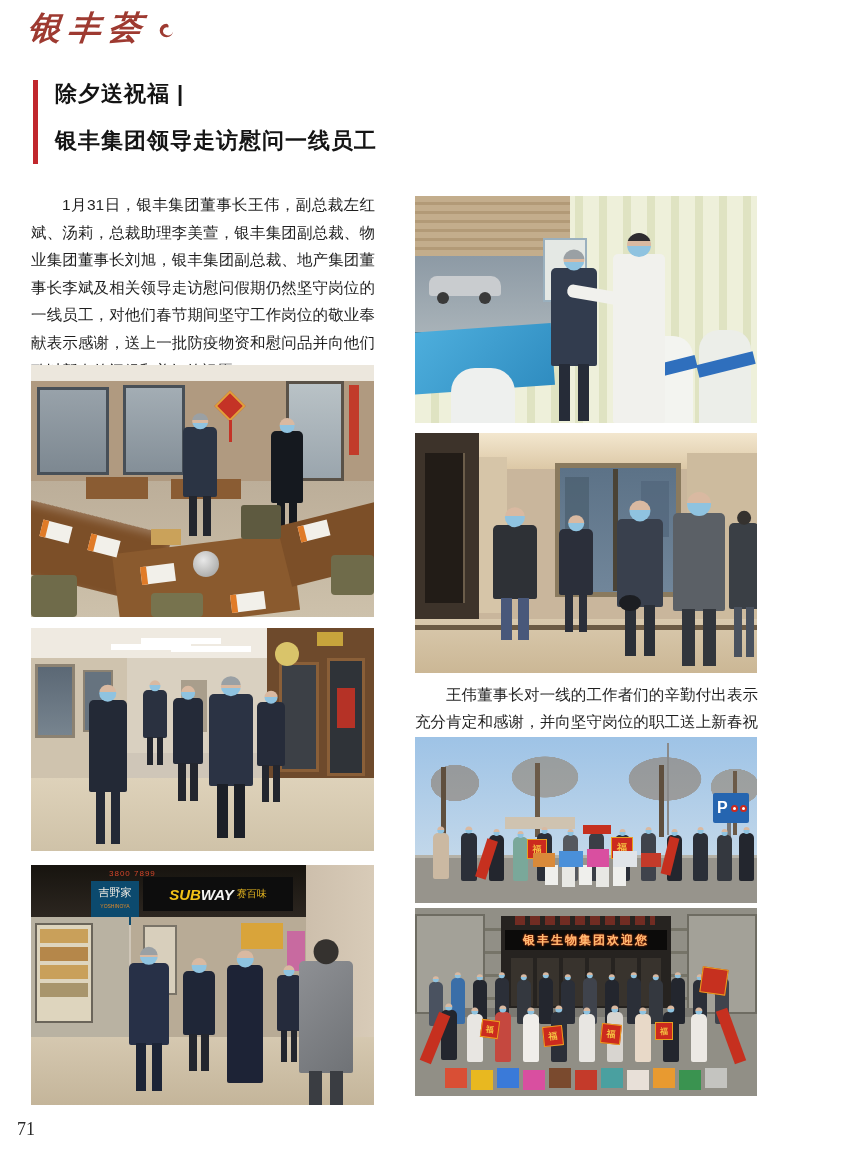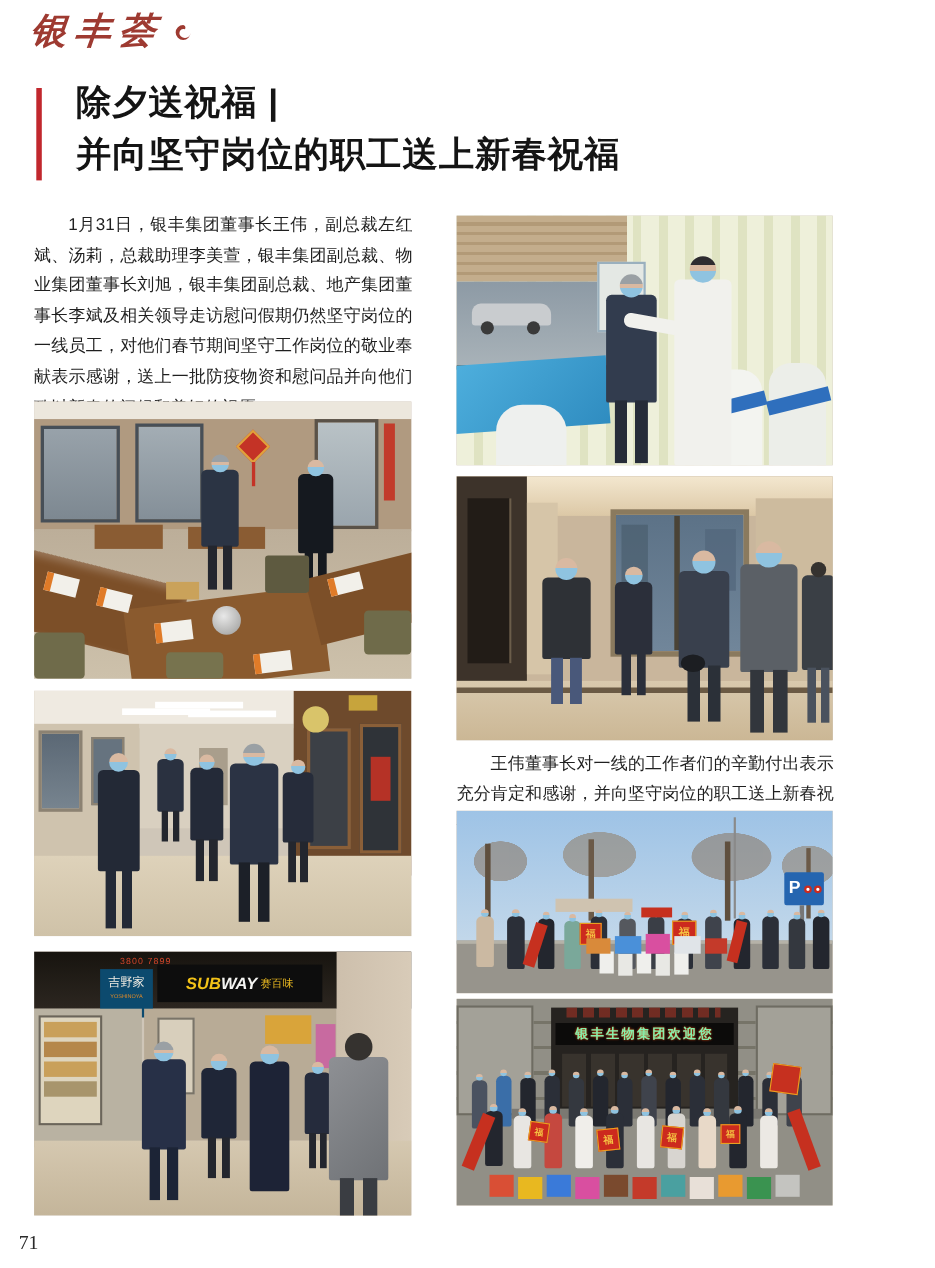--- a/index.html
+++ b/index.html
@@ -12,21 +12,21 @@
   .hdr { position:absolute; left:28px; top:4px; height:48px; display:flex; align-items:center; }
   .logo {
     font-family:"DejaVu Serif", serif; font-style:italic; font-weight:bold;
     font-size:33px; color:#9e3a31; letter-spacing:7px; transform:skewX(-6deg);
   }
   .swirl { margin-left:10px; margin-top:8px; }
   .section-label { margin-left:14px; margin-top:6px; font-size:19px; color:#b5493e; letter-spacing:2px; }
   
   .title-block { position:absolute; left:33px; top:70px; }
   .title-bar { position:absolute; left:0; top:10px; width:5px; height:84px; background:#c1272d; }
-  .title { margin-left:36px; font-size:32px; line-height:47px; font-weight:bold; color:#141414; letter-spacing:1px; }
+  .title { margin-left:22px; font-size:22px; line-height:47px; font-weight:bold; color:#141414; letter-spacing:1px; }
   
   .bodytext {
     position:absolute; left:31px; top:191px; width:344px;
     font-size:15.5px; line-height:27.6px; color:#1f1f1f;
     text-align:justify; text-justify:inter-character; text-indent:2em;
   }
   .caption {
     position:absolute; left:415px; top:681px; width:343px;
     font-size:15.5px; line-height:27px; color:#1f1f1f;
     text-align:justify; text-justify:inter-character; text-indent:2em;
@@ -42,40 +42,40 @@
   .pr.mask::before { background:linear-gradient(180deg,#d9b9a1 46%,#8fc3e0 46%); }
   .pr.cap::before { background:linear-gradient(180deg,#9aa0a4 44%,#d9b9a1 44% 58%,#8fc3e0 58%); }
   .pr.hair::before { background:linear-gradient(180deg,#2e2c30 34%,#d9b9a1 34% 56%,#8fc3e0 56%); }
   .pr.darkhead::before { background:#35322f; }
   .pr.legs::after { content:""; position:absolute; top:98%; left:18%; width:64%; height:58%;
     background:linear-gradient(90deg,currentColor 0 38%,transparent 38% 62%,currentColor 62%); }
   .fu { position:absolute; background:#cc2a1e; border:1px solid #e8a020; display:flex; align-items:center; justify-content:center;
     color:#f5c242; font-weight:bold; }
   .banner { position:absolute; background:#c6301f; }
   .ledtext { width:100%; text-align:center; font-family:"DejaVu Sans Mono", monospace; font-weight:bold;
-    color:#86efac; font-size:12px; letter-spacing:2px; text-shadow:0 0 2px #ff4400; }
+    color:#fdba74; font-size:12px; letter-spacing:2px; text-shadow:0 0 2px #ff4400; }
 </style>
 </head>
 <body>
 
 <div id="page">
 
   <div class="hdr">
     <span class="logo">银丰荟</span>
     <span class="swirl">
       <svg width="17" height="17" viewBox="0 0 20 20">
           <path d="M10 2 a8 8 0 1 0 8 8 a6 6 0 0 1 -9 5 a4.5 4.5 0 0 1 3-8.5 a3 3 0 0 0 -2-4.5z" fill="#9e3a31"></path>
         </svg>
     </span>
   </div>
 
   <div class="title-block">
     <div class="title-bar"></div>
     <div class="title">除夕送祝福 |</div>
-    <div class="title">并向坚守岗位的职工送上新春祝福</div>
+    <div class="title">银丰集团领导走访慰问一线员工</div>
   </div>
 
   <p class="bodytext">1月31日，银丰集团董事长王伟，副总裁左红斌、汤莉，总裁助理李美萱，银丰集团副总裁、物业集团董事长刘旭，银丰集团副总裁、地产集团董事长李斌及相关领导走访慰问假期仍然坚守岗位的一线员工，对他们春节期间坚守工作岗位的敬业奉献表示感谢，送上一批防疫物资和慰问品并向他们致以新春的问候和美好的祝愿。</p>
 
   <div class="photo" style="left:31px;top:365px;width:343px;height:252px;">
     <div class="abs" style="left:0;top:0;width:343px;height:16px;background:#ece7dd;"></div>
     <div class="abs" style="left:0;top:16px;width:343px;height:102px;background:#b09a80;"></div>
     <div class="abs" style="left:6px;top:22px;width:72px;height:88px;background:linear-gradient(180deg,#98a2aa,#7d8891);border:3px solid #474f57;"></div>
     <div class="abs" style="left:92px;top:20px;width:62px;height:90px;background:linear-gradient(180deg,#a3adb4,#848f98);border:3px solid #474f57;"></div>
     <div class="abs" style="left:255px;top:16px;width:58px;height:100px;background:linear-gradient(180deg,#b9c2c6,#9aa5ad);border:3px solid #5a5248;"></div>

